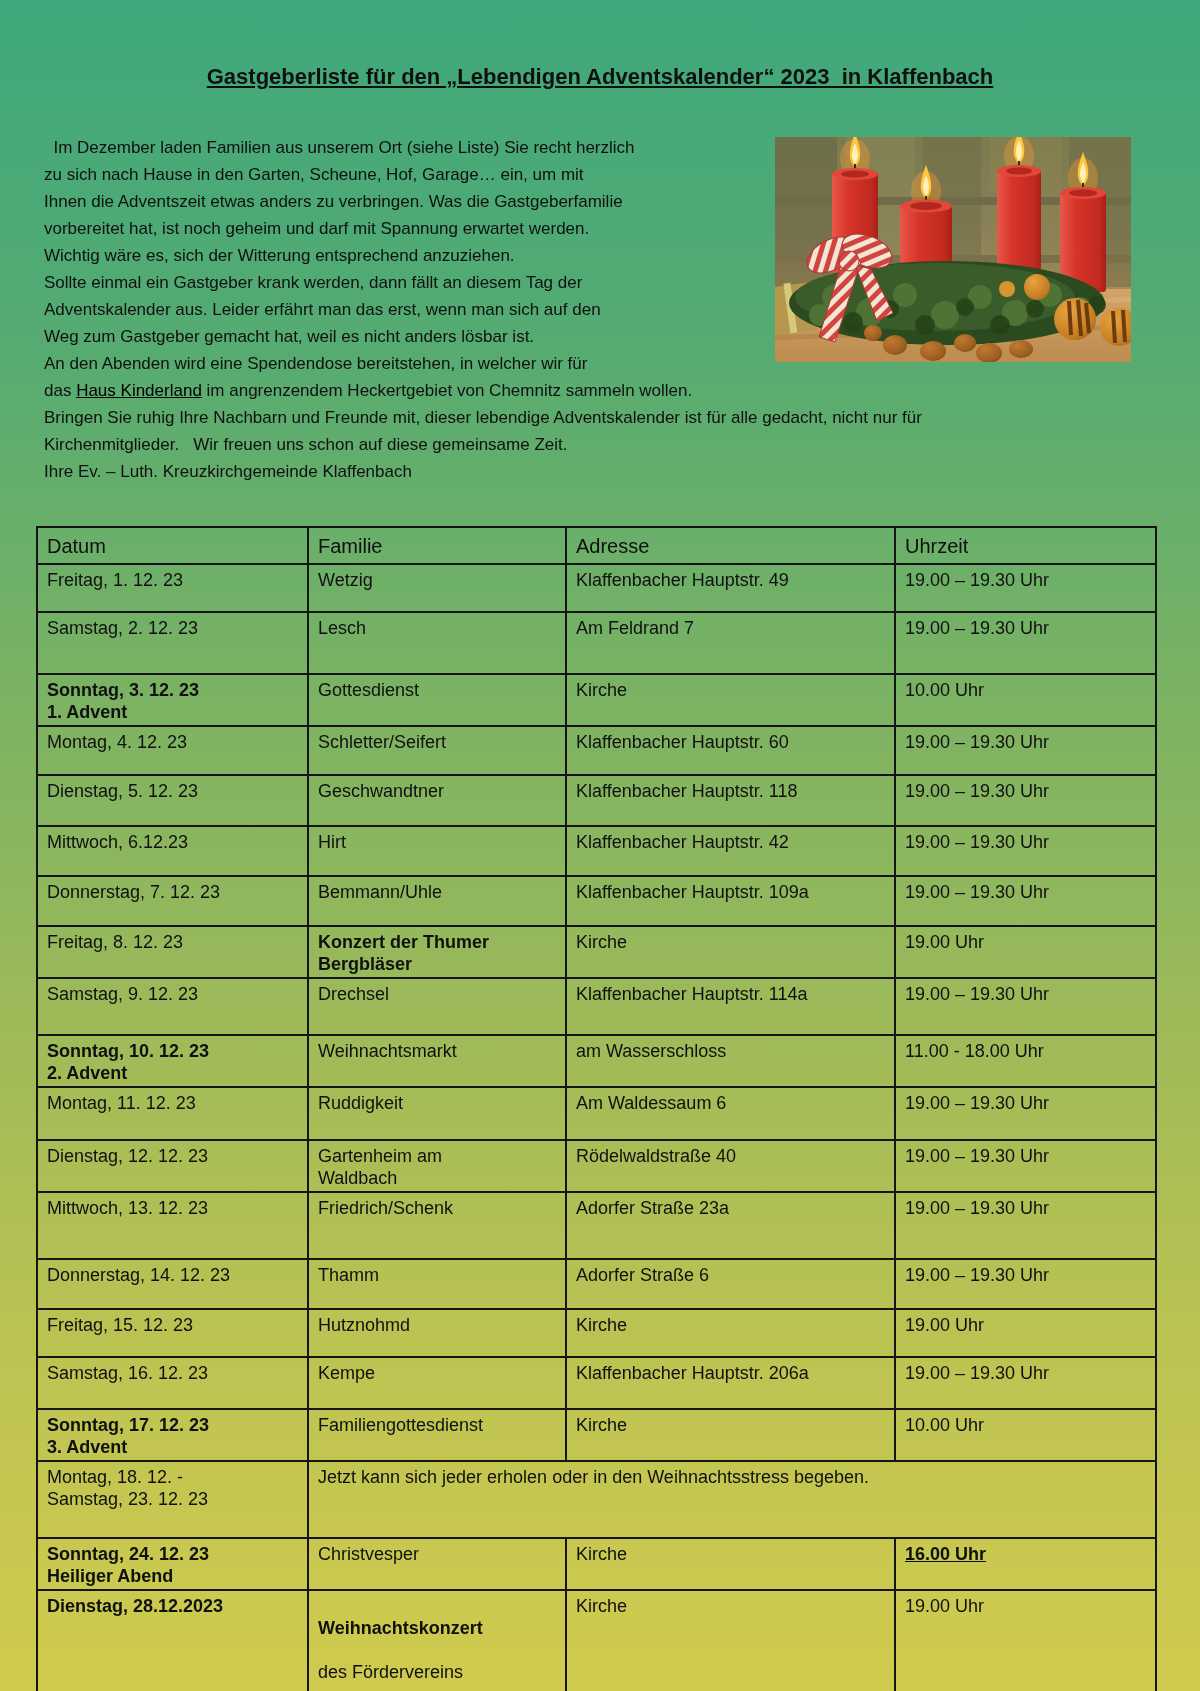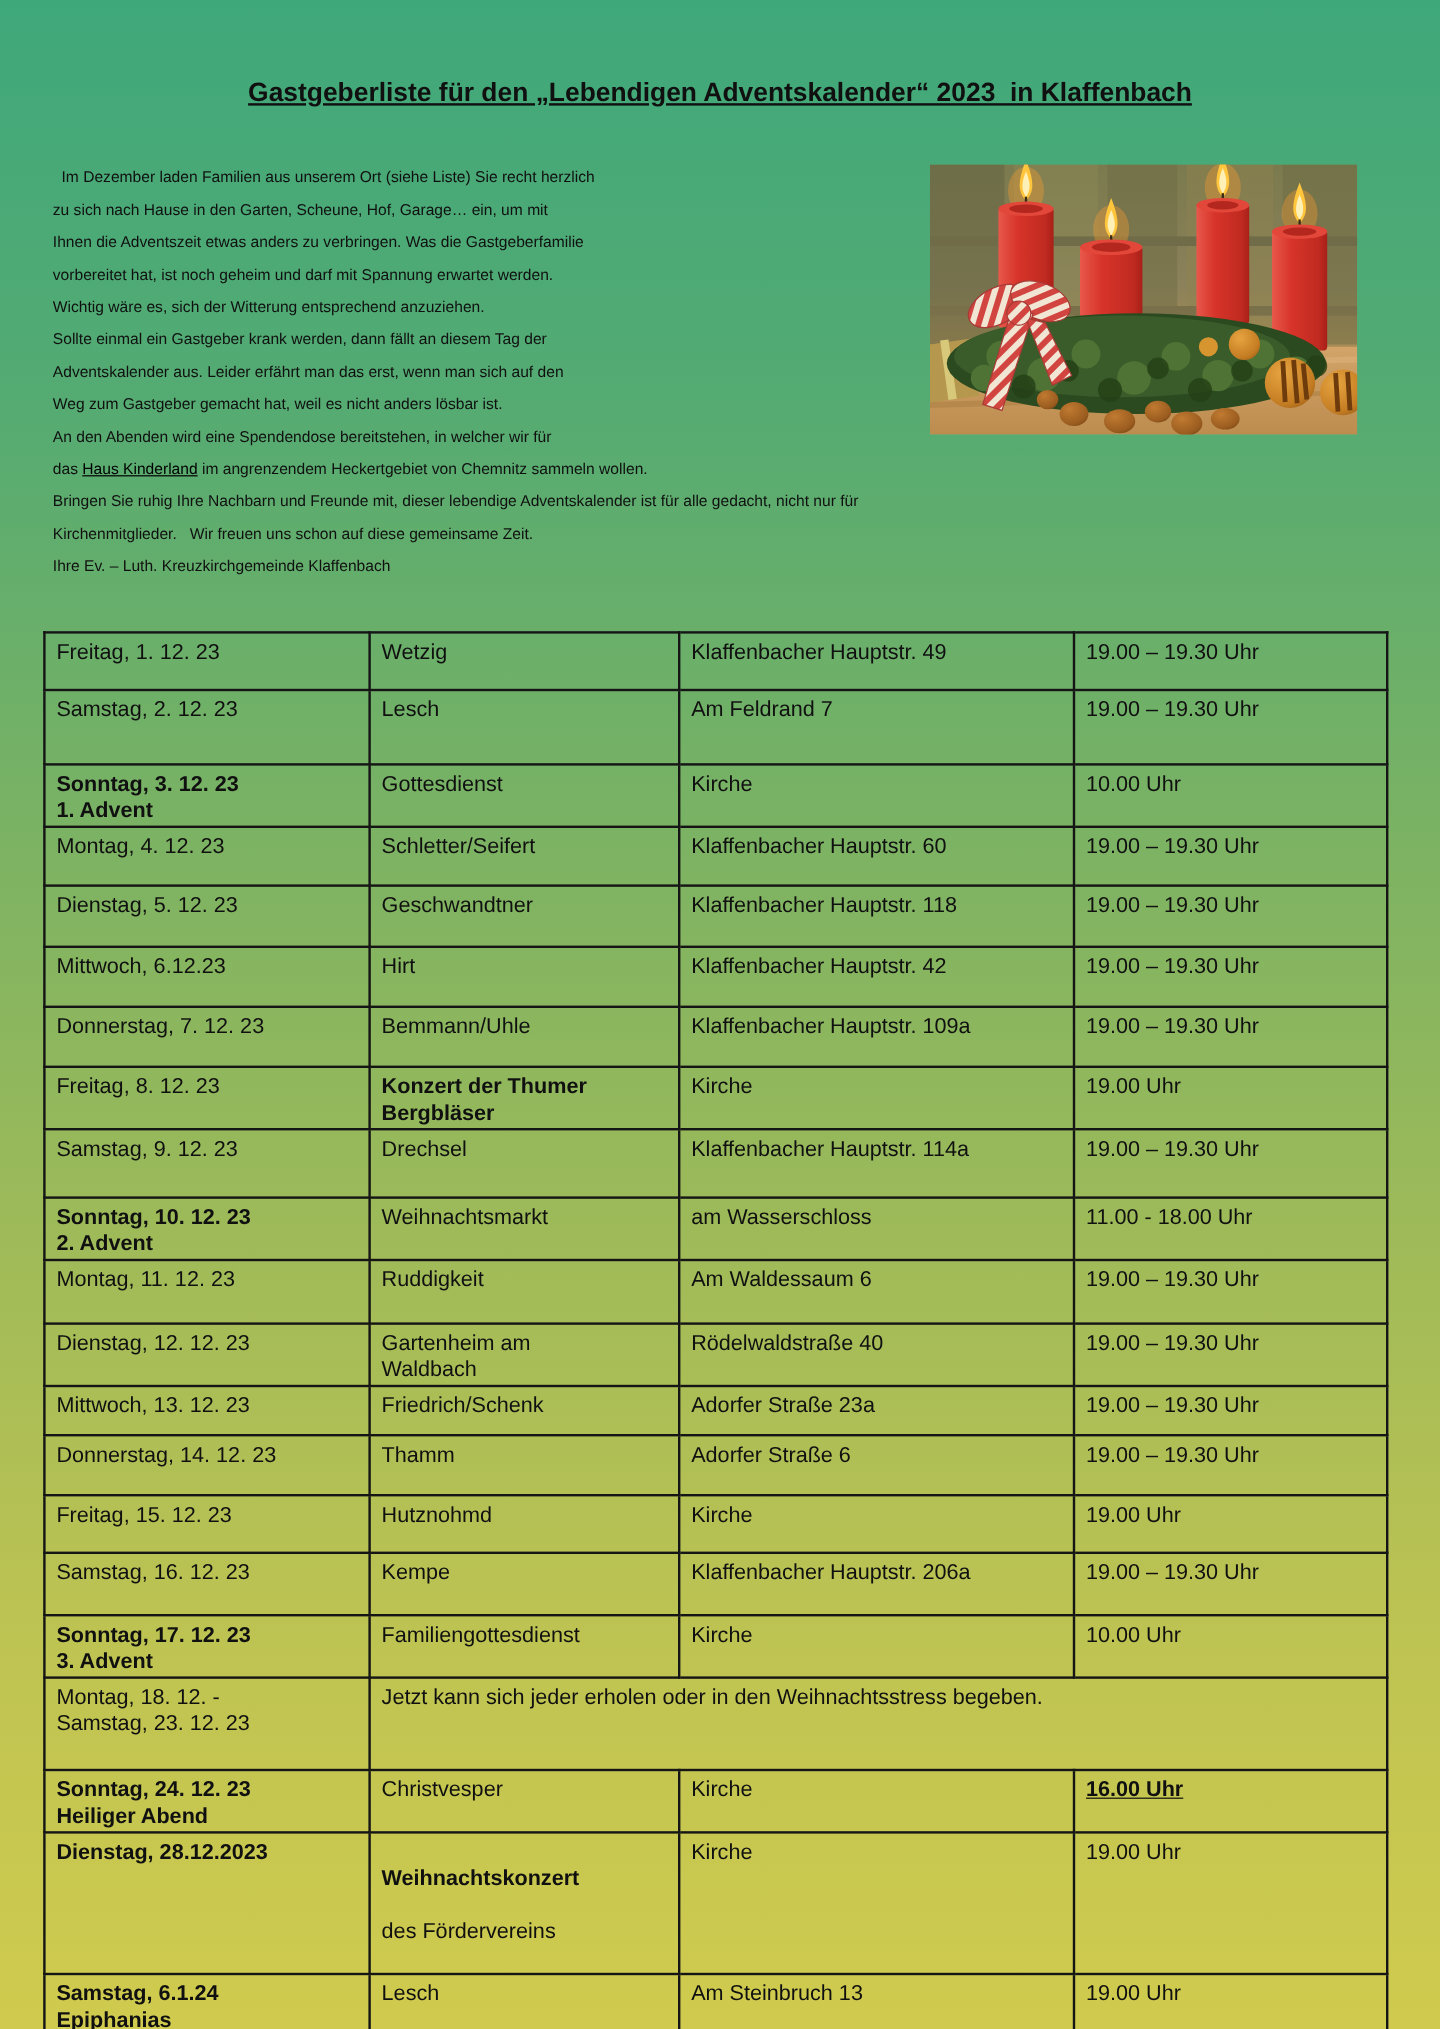--- a/index.html
+++ b/index.html
@@ -11,21 +11,21 @@
       #3FA87B 0%, #55AB72 20%, #79B264 40%,
       #9DBA59 60%, #BDC352 80%, #D0CB4E 100%);
   }
   .title{
     padding-top:64px;text-align:center;
     font-size:22px;font-weight:bold;
   }
   .title span{text-decoration:underline;white-space:pre;}
   .intro{
     margin:17px 69px 0 44px;
-    font-size:13px;line-height:27px;
+    font-size:17px;line-height:27px;
     white-space:pre-wrap;
   }
   .intro a{color:#000000;text-decoration:underline;cursor:pointer;}
   .photo{
     float:right;width:356px;height:225px;
     margin:3px 0 10px 10px;display:block;
   }
   table.calendar{
     margin:41px 0 0 36px;
     width:1119px;table-layout:fixed;border-collapse:collapse;
@@ -214,20 +214,26 @@
 </div>
 
 <table class="calendar">
   <colgroup>
       <col style="width:271px">
       <col style="width:258px">
       <col style="width:329px">
       <col style="width:261px">
     </colgroup>
   <tbody>
+  <tr class="head">
+    <td>Datum</td>
+    <td>Familie</td>
+    <td>Adresse</td>
+    <td>Uhrzeit</td>
+  </tr>
   <tr style="height:48px">
     <td>Freitag, 1. 12. 23</td>
     <td>Wetzig</td>
     <td>Klaffenbacher Hauptstr. 49</td>
     <td>19.00 – 19.30 Uhr</td>
   </tr>
   <tr style="height:62px">
     <td>Samstag, 2. 12. 23</td>
     <td>Lesch</td>
     <td>Am Feldrand 7</td>
@@ -290,21 +296,21 @@
     <td>Am Waldessaum 6</td>
     <td>19.00 – 19.30 Uhr</td>
   </tr>
   <tr style="height:50px">
     <td>Dienstag, 12. 12. 23</td>
     <td>Gartenheim am
 Waldbach</td>
     <td>Rödelwaldstraße 40</td>
     <td>19.00 – 19.30 Uhr</td>
   </tr>
-  <tr style="height:41px">
+  <tr style="height:67px">
     <td>Mittwoch, 13. 12. 23</td>
     <td>Friedrich/Schenk</td>
     <td>Adorfer Straße 23a</td>
     <td>19.00 – 19.30 Uhr</td>
   </tr>
   <tr style="height:50px">
     <td>Donnerstag, 14. 12. 23</td>
     <td>Thamm</td>
     <td>Adorfer Straße 6</td>
     <td>19.00 – 19.30 Uhr</td>

